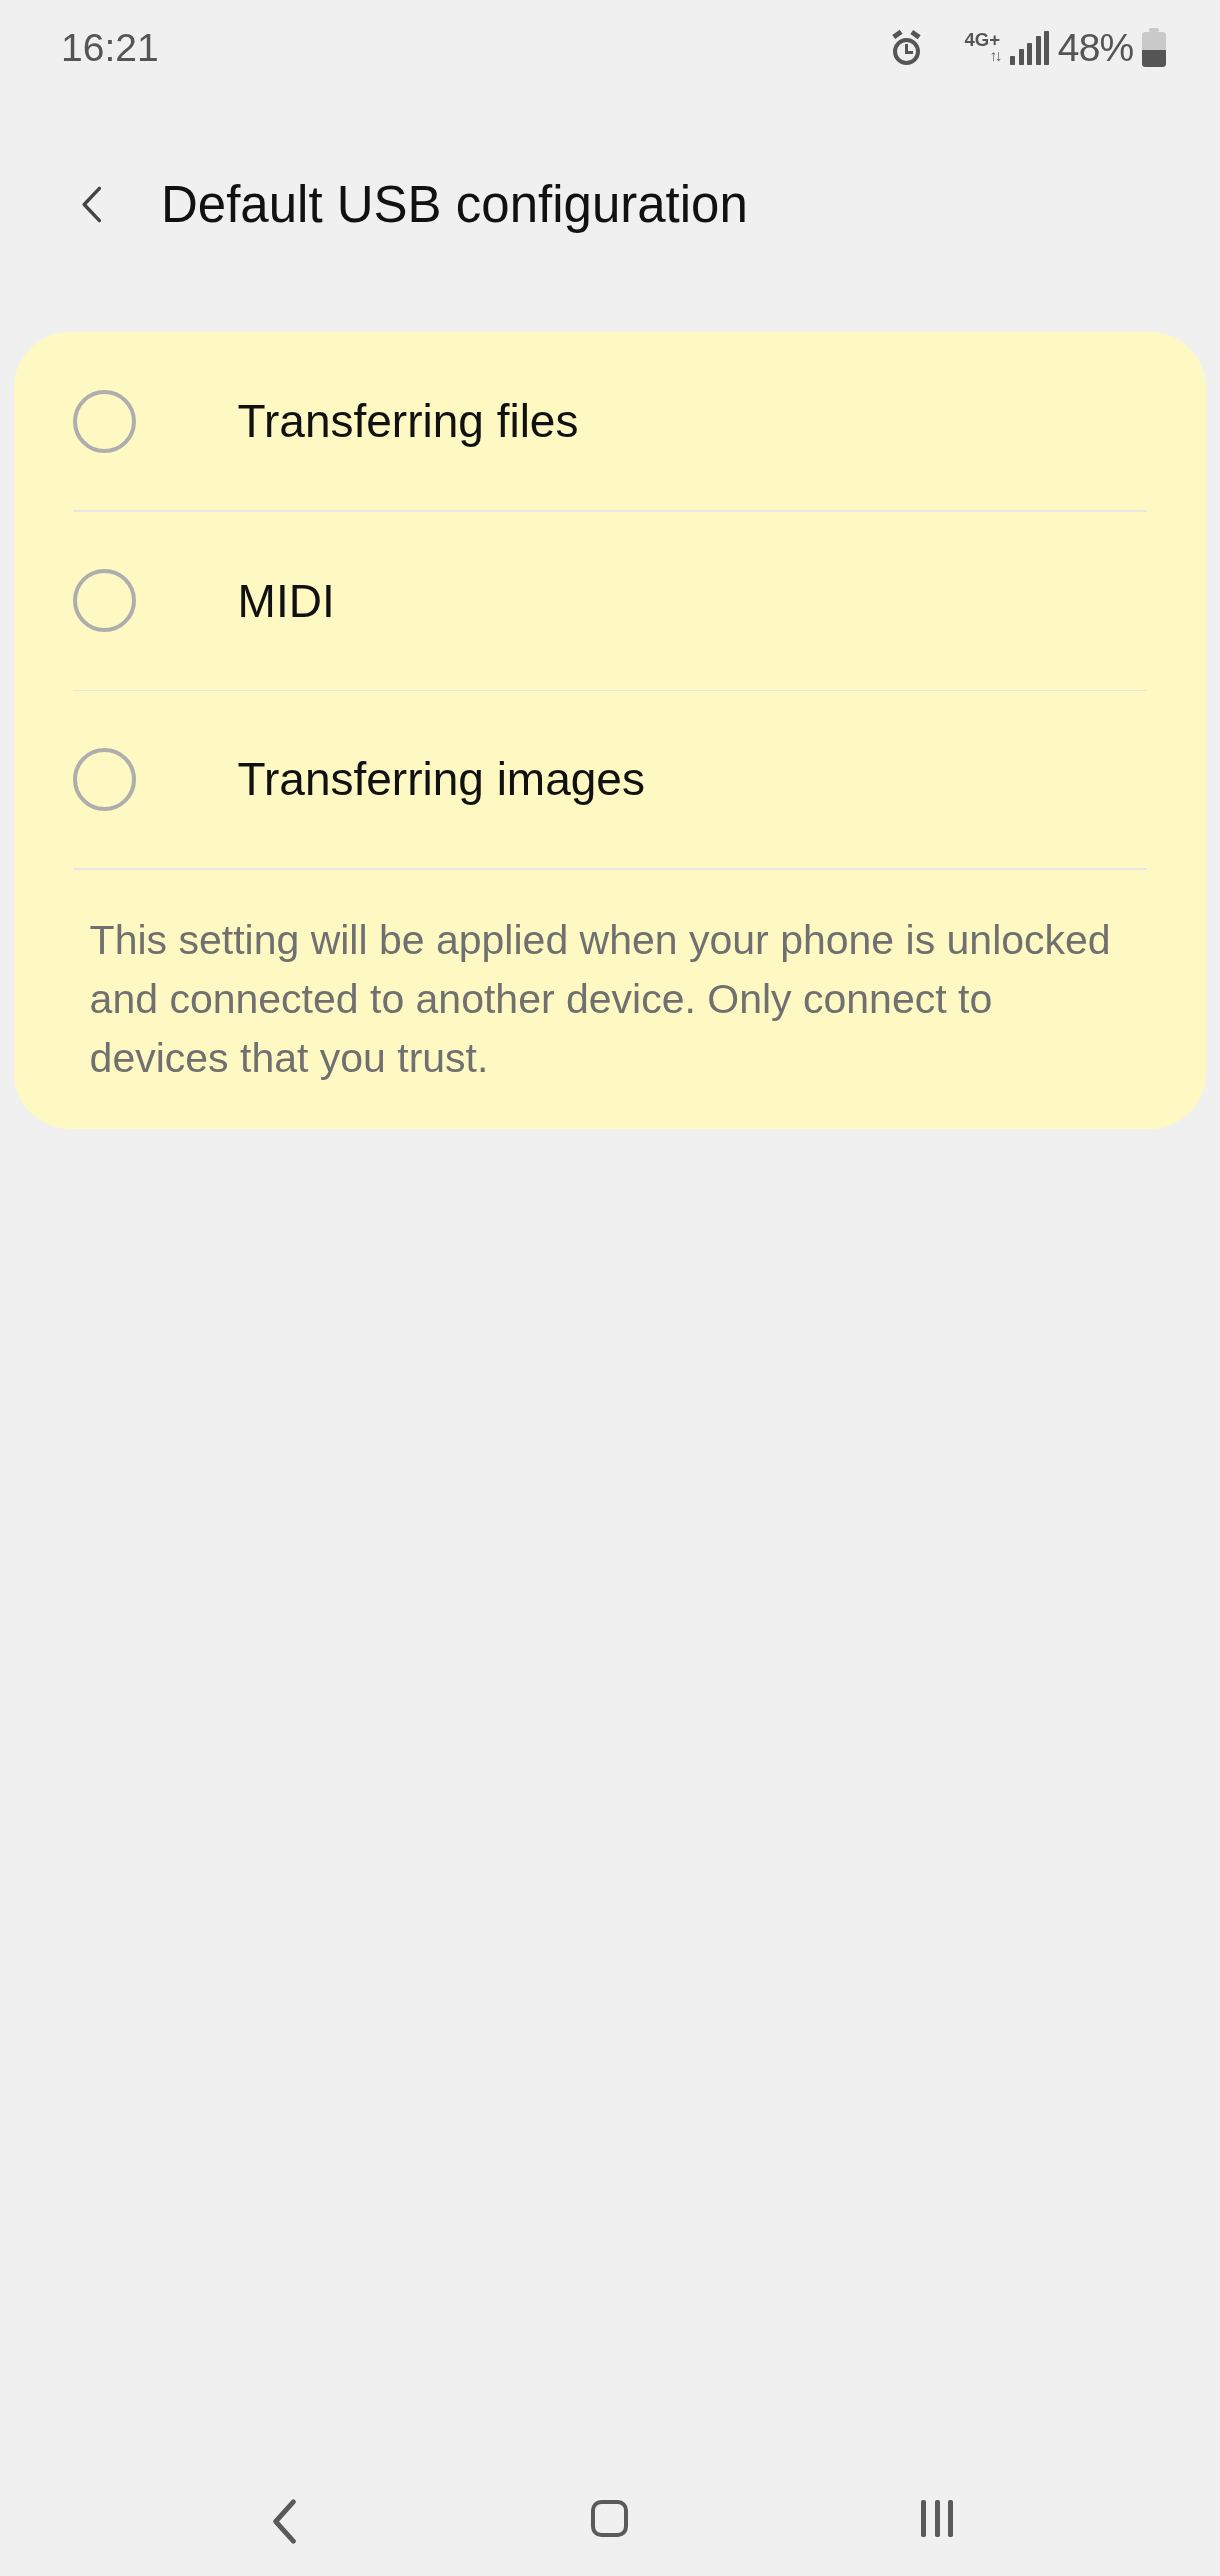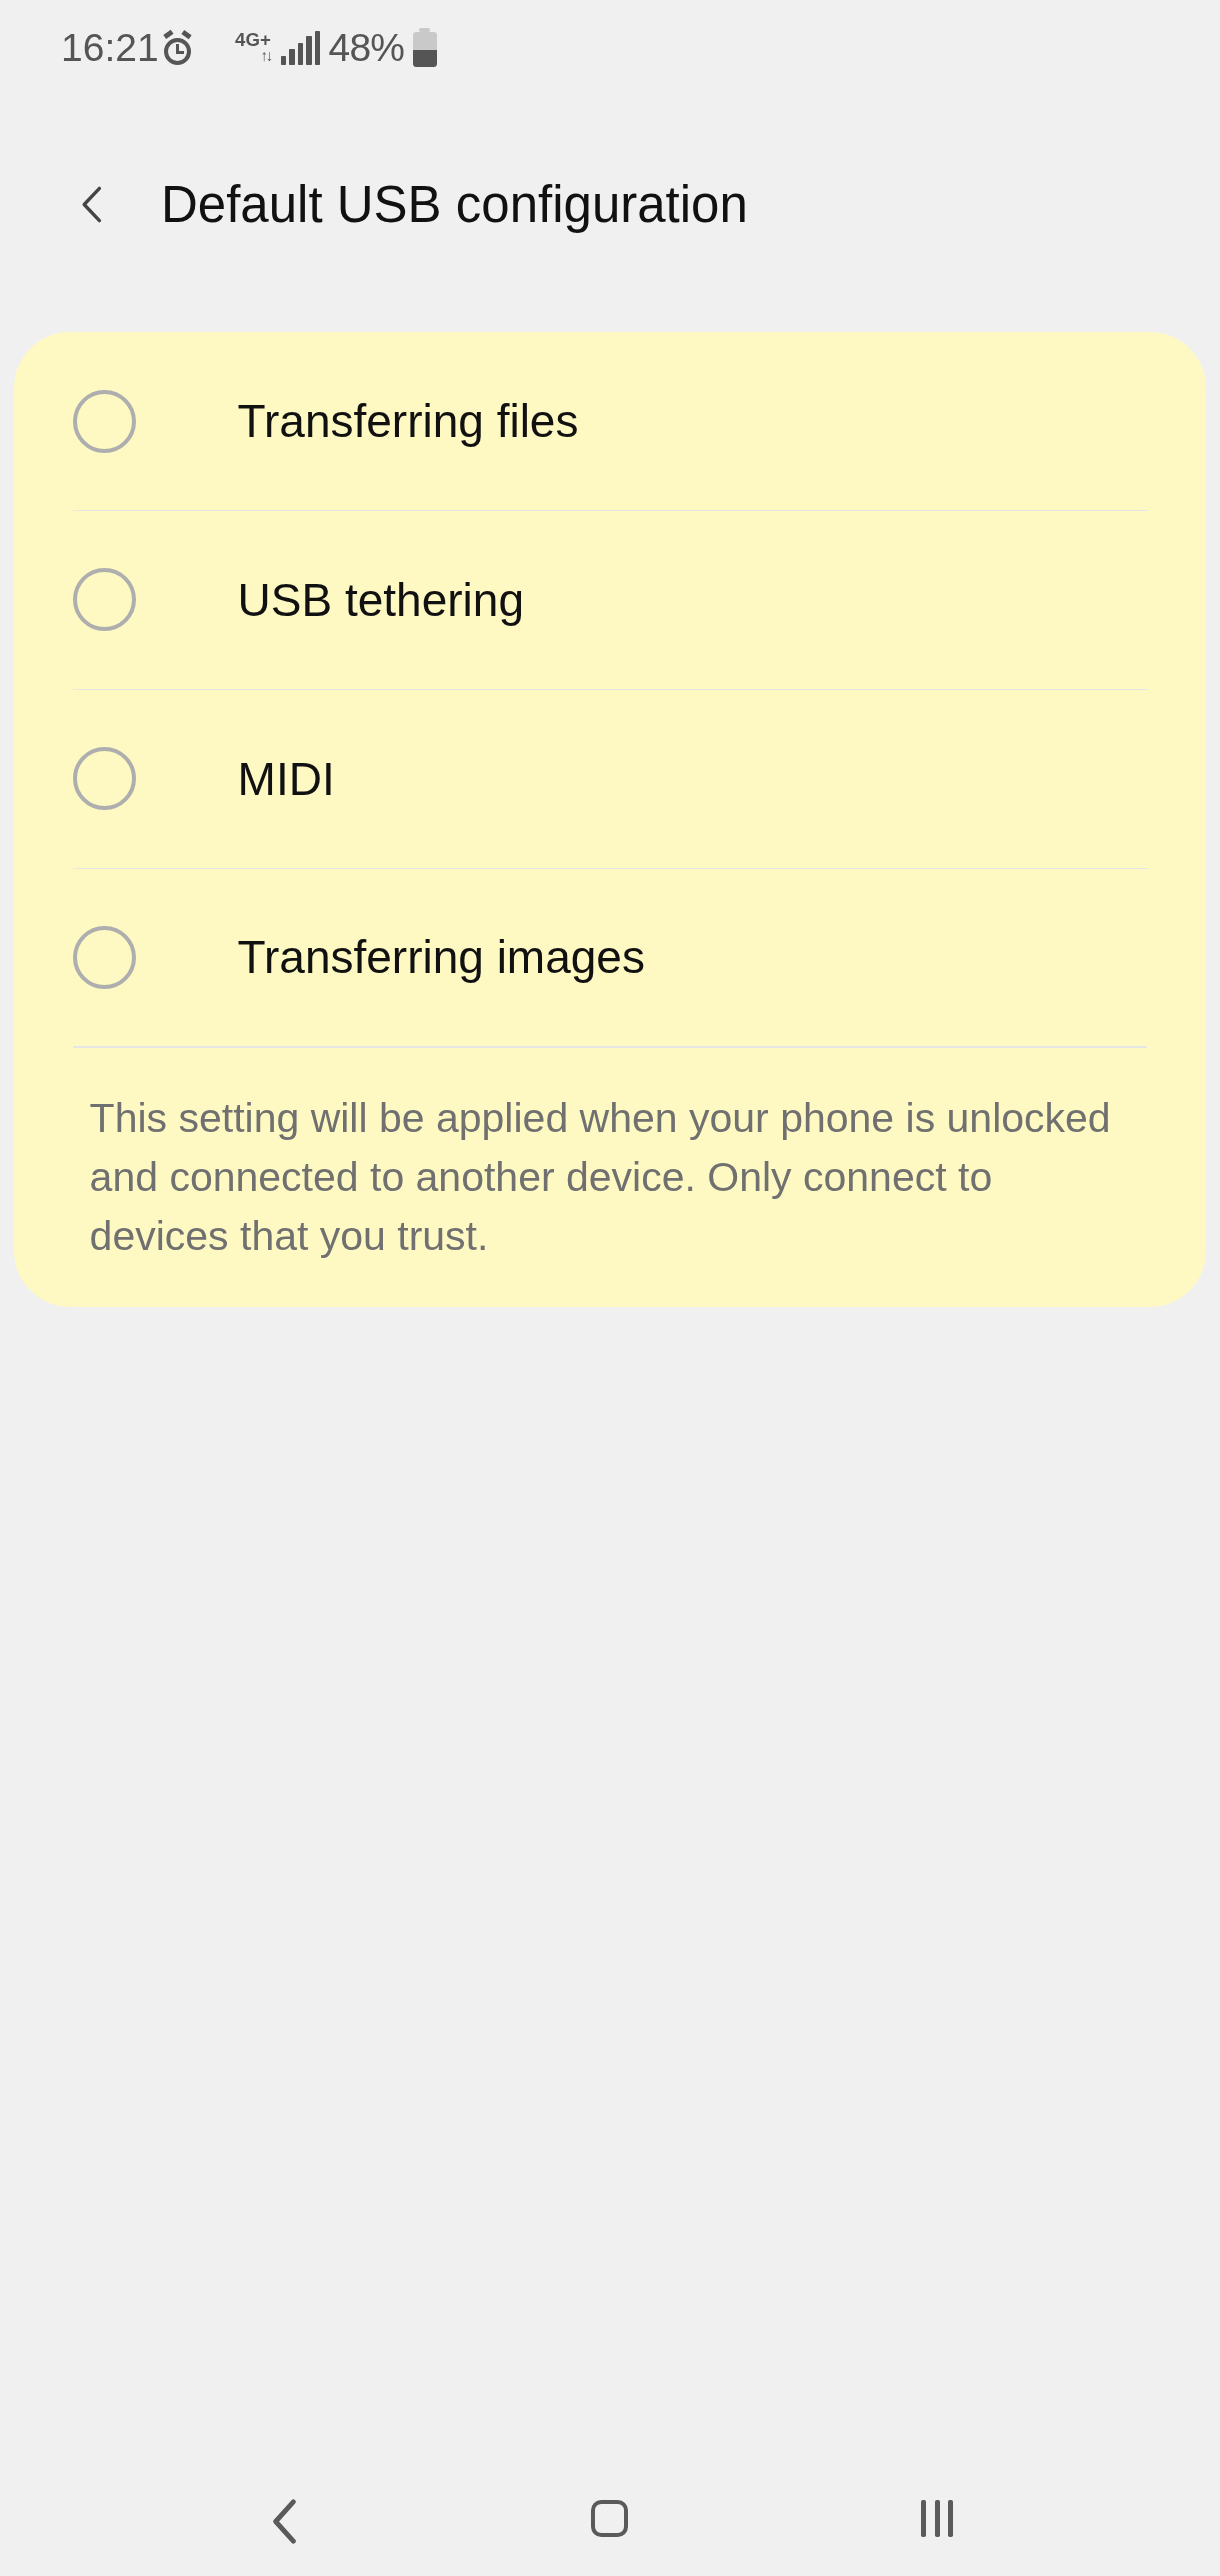--- a/index.html
+++ b/index.html
@@ -12,20 +12,21 @@
     position: relative;
   }
 
   
   .status-bar {
     position: absolute;
     left: 0; right: 0; top: 0;
     height: 95px;
     display: flex;
     align-items: center;
+    justify-content: space-between;
     padding: 0 54px 0 61px;
     font-size: 39px;
     color: #555;
     font-weight: 500;
   }
   .status-right { display: flex; align-items: center; gap: 8.5px; }
   .status-right .pct { font-size: 39px; letter-spacing: -0.8px; }
 
   
   .alarm-icon { position: relative; width: 37px; height: 37px; }
@@ -212,24 +213,20 @@
 </div>
 
 <div class="card">
 
   <div class="option-row">
     <span class="radio"></span>
     <span class="option-label">Transferring files</span>
   </div>
   <div class="divider"></div>
 
-  <div class="option-row">
-    <span class="radio"></span>
-    <span class="option-label">USB tethering</span>
-  </div>
   <div class="divider"></div>
 
   <div class="option-row">
     <span class="radio"></span>
     <span class="option-label">MIDI</span>
   </div>
   <div class="divider"></div>
 
   <div class="option-row">
     <span class="radio"></span>

